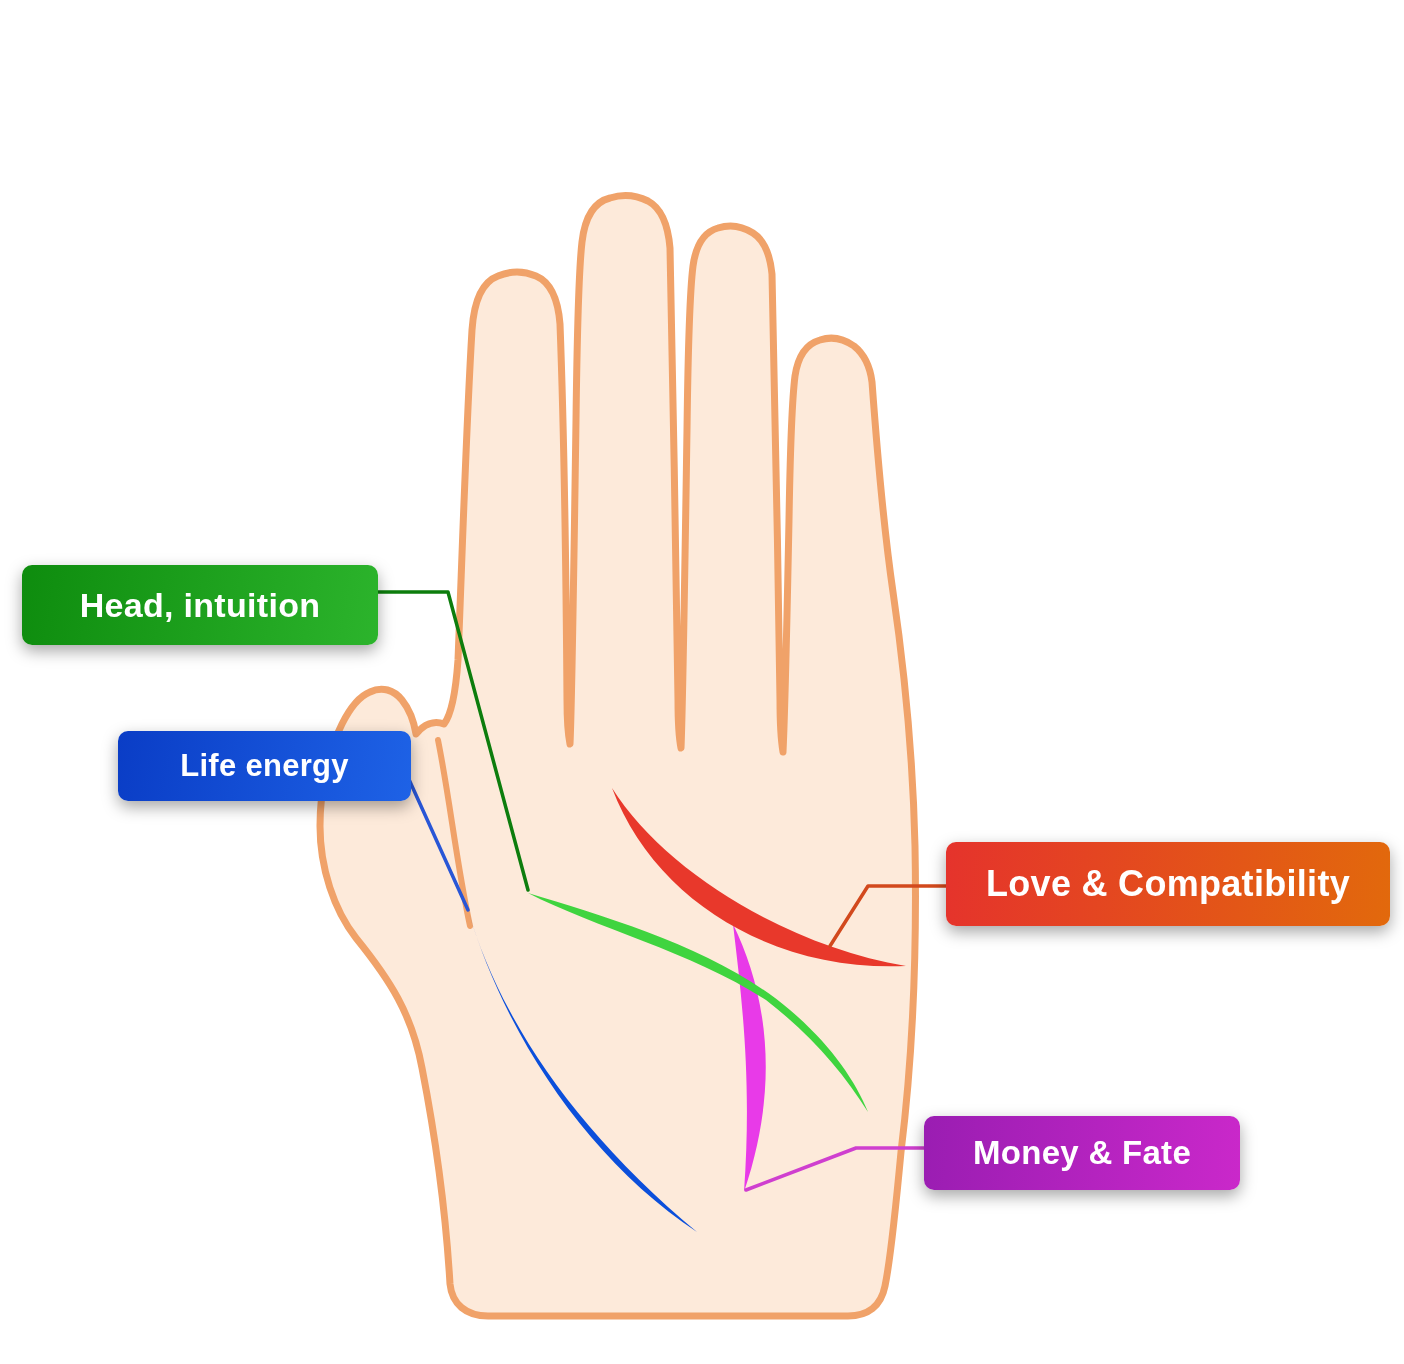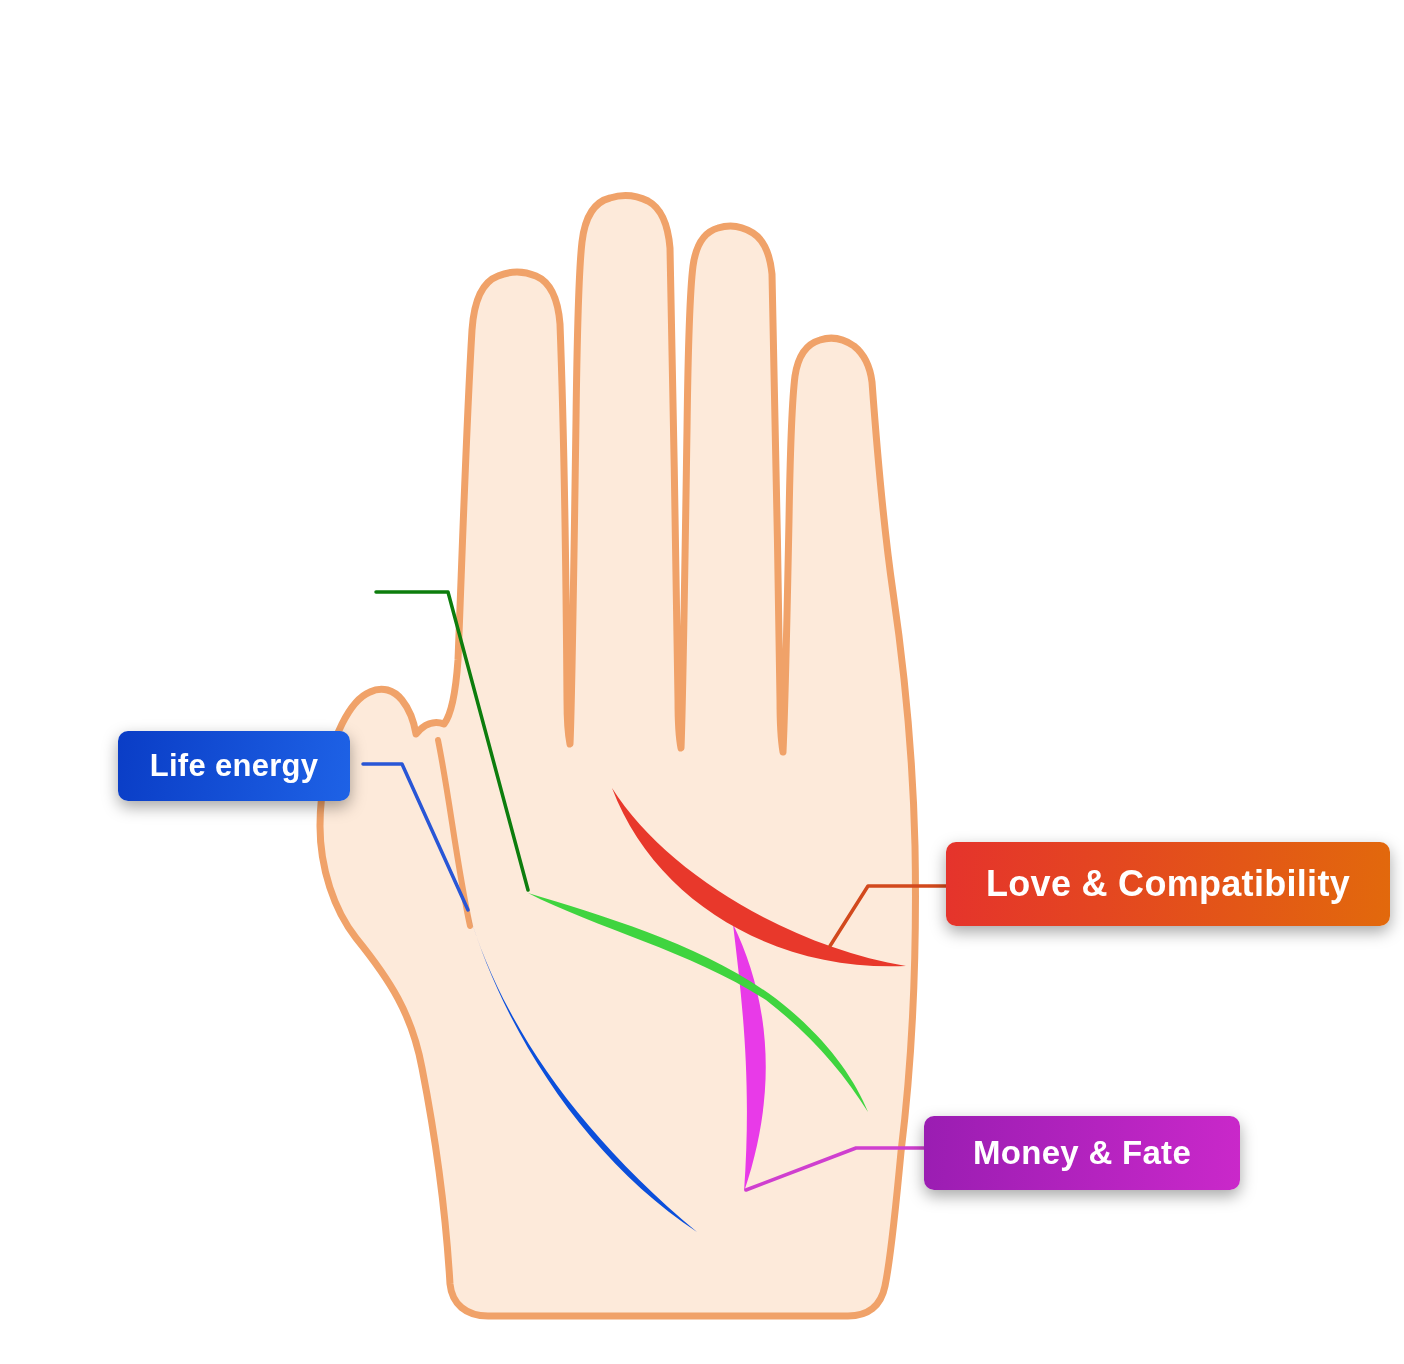--- a/index.html
+++ b/index.html
@@ -31,21 +31,21 @@
     position:absolute;
     display:flex; align-items:center; justify-content:center;
     color:#ffffff; font-weight:700;
     border-radius:10px;
     box-shadow:0 6px 16px rgba(0,0,0,0.35);
     letter-spacing:0.3px;
     white-space:nowrap;
   }
   .label-head  { left:22px;  top:565px;  width:356px; height:80px; font-size:34px;
                  background:linear-gradient(100deg,#0e8c0e,#2cb42c); }
-  .label-life  { left:118px; top:731px;  width:232px; height:70px; font-size:31px;
+  .label-life  { left:118px; top:731px;  width:293px; height:70px; font-size:31px;
                  background:linear-gradient(100deg,#0a3dc6,#1e62e6); }
   .label-love  { left:946px; top:842px;  width:444px; height:84px; font-size:36px;
                  background:linear-gradient(95deg,#e5332c,#e2690c); }
   .label-money { left:924px; top:1116px; width:316px; height:74px; font-size:33px;
                  background:linear-gradient(95deg,#9a1db2,#ca28ca); }
 </style>
 </head>
 <body>
 
 <div class="stage">
@@ -115,20 +115,23 @@
     <path class="line-life" d="
       M 468 910 C 500 1020 575 1130 697 1232
       C 588 1160 505 1035 468 910 Z"></path>
 
     <path class="connector conn-head" d="M 376 592 L 448 592 L 528 890"></path>
     <path class="connector conn-life" d="M 363 764 L 402 764 L 468 910"></path>
     <path class="connector conn-love" d="M 946 886 L 868 886 L 830 946"></path>
     <path class="connector conn-money" d="M 926 1148 L 856 1148 L 746 1190"></path>
   </svg>
 
+  <div class="label label-head">
+    <span>Head, intuition</span>
+  </div>
 
   <div class="label label-life">
     <span>Life energy</span>
   </div>
 
   <div class="label label-money">
     <span>Money &amp; Fate</span>
   </div>
 
   <div class="label label-love">

